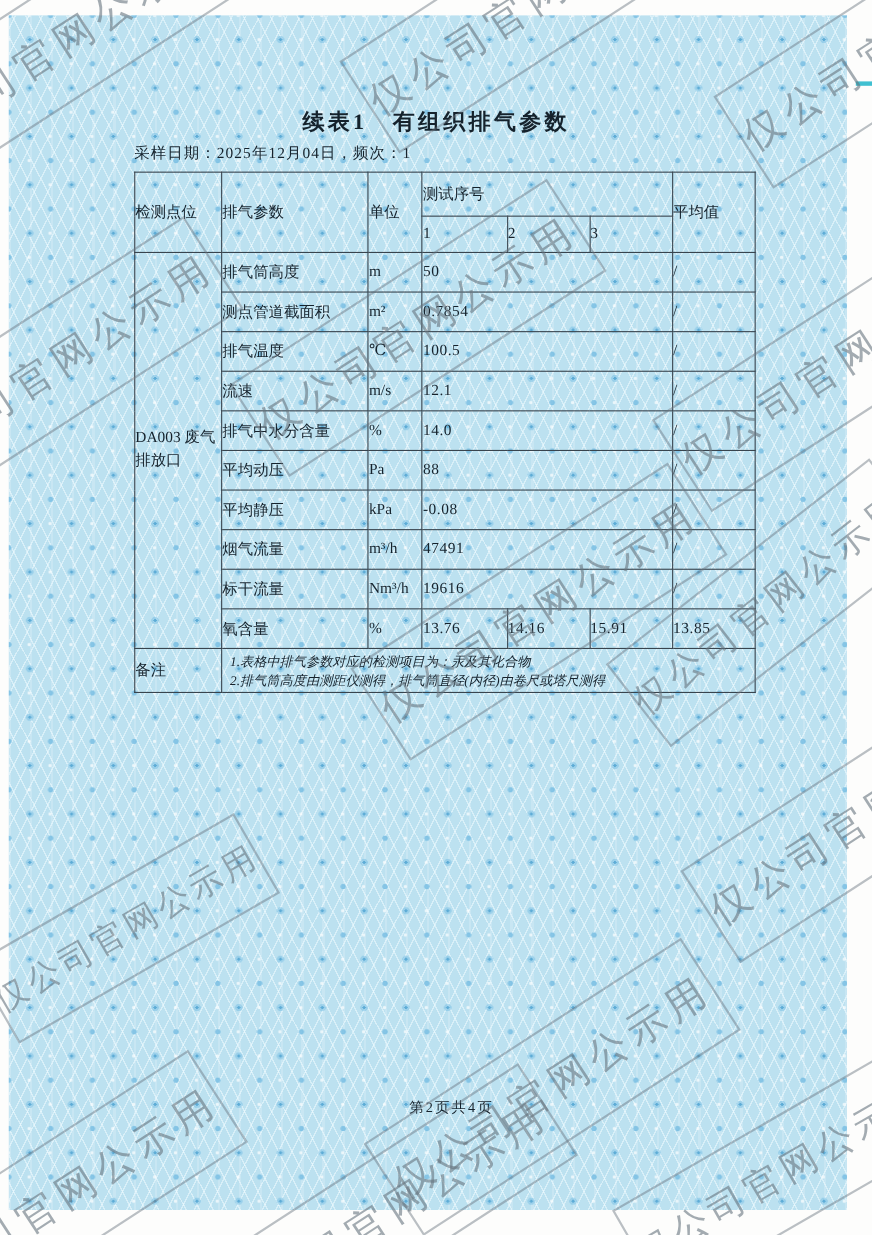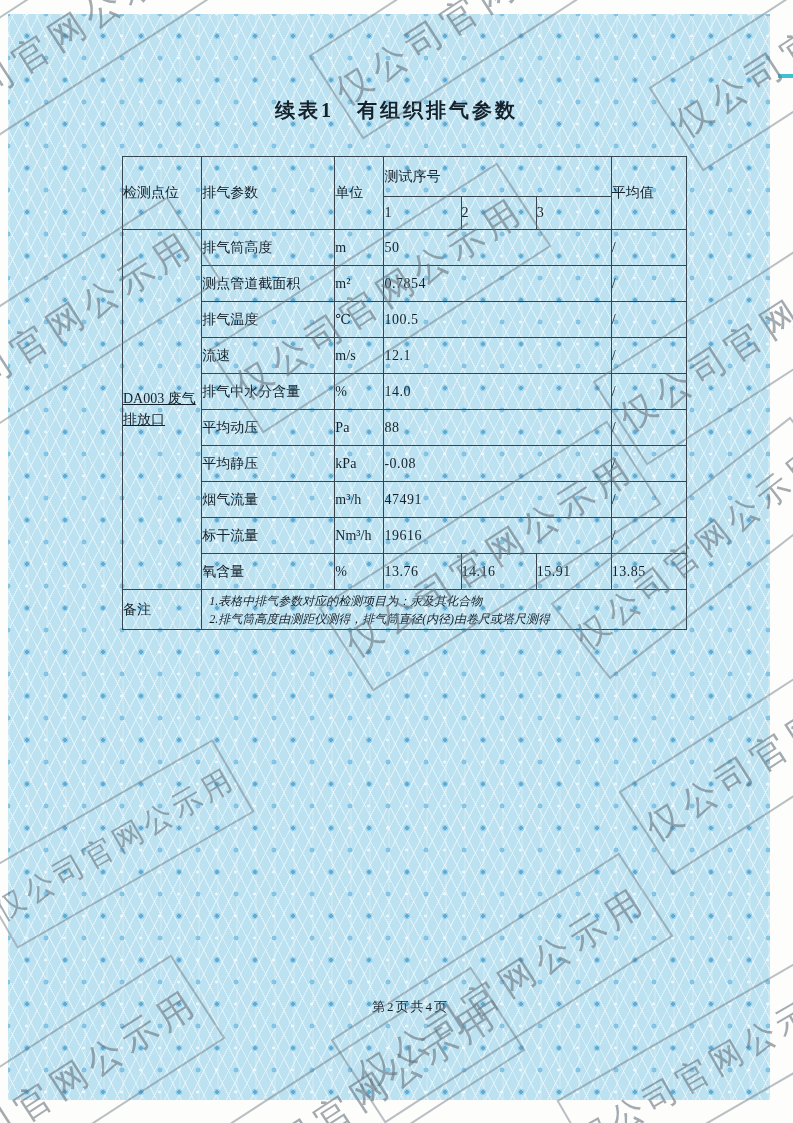--- a/index.html
+++ b/index.html
@@ -35,21 +35,21 @@
     border-collapse:collapse;table-layout:fixed;
   }
   table.main td{
     border:1px solid #38444e;vertical-align:middle;
     font-size:14px;padding:0;overflow:hidden;
   }
   tr.hr1{height:40px;} tr.hr2{height:33px;}
   tr.dr{height:36px;} tr.rr{height:40px;margin-left:23px;}
   td.num{font-size:13px;letter-spacing:0.5px;}
   td.unit{font-size:13px;}
-  td.point-cell{font-size:14px;line-height:1.45;text-decoration:underline;}
+  td.point-cell{font-size:14px;line-height:1.45;}
   td.remarks{text-align:left;}
   .remarks div{font-size:12px;line-height:1.5;padding-left:7px;white-space:nowrap;font-style:italic;}
   .footer{
     position:absolute;left:0;right:0;top:998px;text-align:center;
     font-size:13px;letter-spacing:2px;padding-left:28px;
   }
   
   .wm-layer{position:absolute;left:0;top:0;width:793px;height:1123px;pointer-events:none;overflow:hidden;}
   .wm{
     position:absolute;display:flex;align-items:center;justify-content:center;
@@ -66,20 +66,21 @@
     background:#1fb5c9;opacity:0.85;
   }
 </style>
 </head>
 <body>
 
 <div class="canvas">
   <div class="paper"></div>
 
   <div class="title">续表1　有组织排气参数</div>
+  <div class="dateline">采样日期：2025年12月04日，频次：1</div>
 
   <table class="main">
     <colgroup>
       <col style="width:79px">
         <col style="width:133px">
         <col style="width:49px">
       <col style="width:77px">
         <col style="width:75px">
         <col style="width:75px">
         <col style="width:75px">

